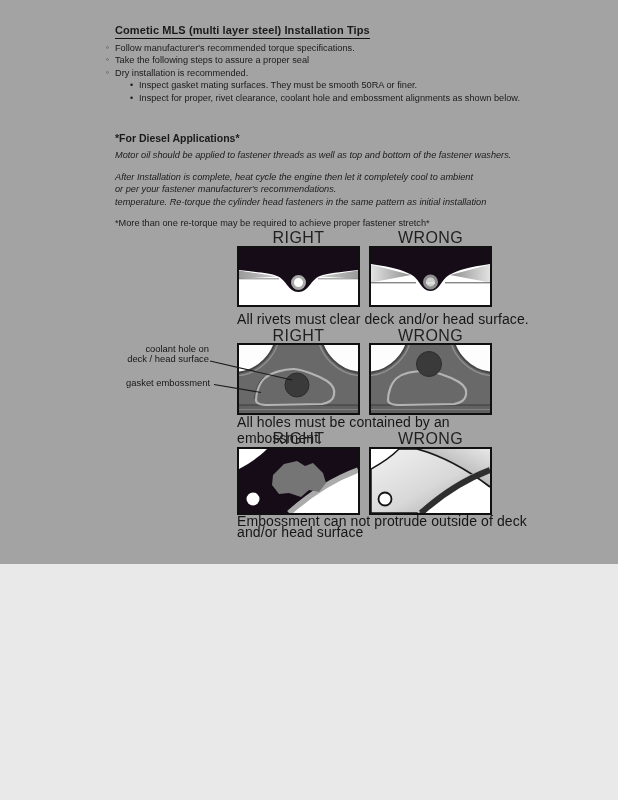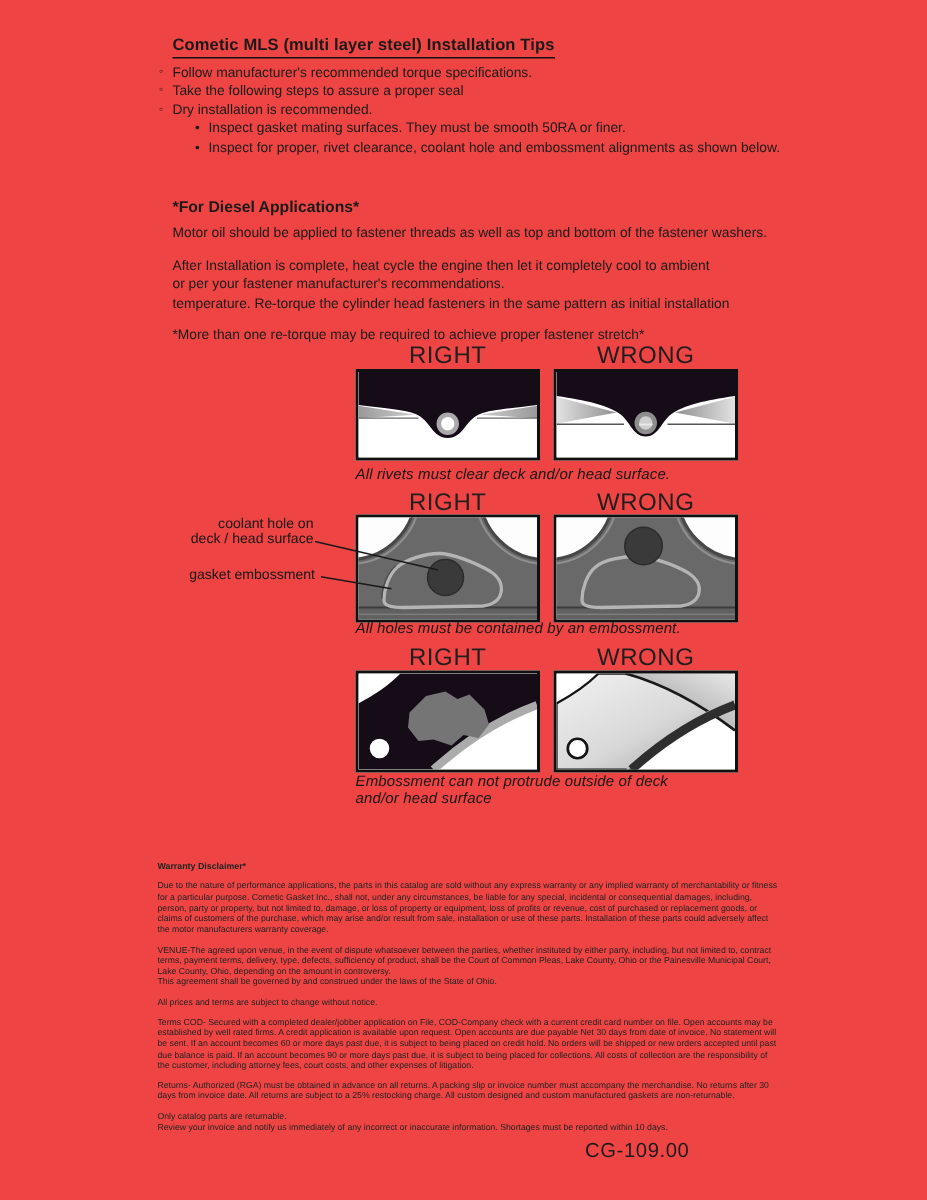--- a/index.html
+++ b/index.html
@@ -1,39 +1,39 @@
 <!DOCTYPE html>
 <html><head>
 <meta charset="utf-8">
 <style>
   html,body{margin:0;padding:0;background:#e9e9e9;}
   .page{
-    position:relative;width:618px;height:800px;background:#ef4444;
+    position:relative;width:618px;height:564px;background:#a3a3a3;
     font-family:"Liberation Sans",sans-serif;color:#1a1a1a;overflow:hidden;
   }
   .abs{position:absolute;}
   
   .title{
     left:115px;top:24px;font-size:11px;font-weight:bold;
     border-bottom:1.6px solid #111;padding-bottom:2px;letter-spacing:.1px;
   }
   
   .bullets{left:106px;top:42px;font-size:9.2px;line-height:12.4px;}
   .b-row{white-space:nowrap;}
   .b-row .glyph{display:inline-block;width:9px;font-size:8px;vertical-align:top;line-height:12.4px;}
   .b-row.sub{padding-left:24px;}
   .b-row.sub .glyph{font-size:9px;}
   
   .diesel{left:115px;top:132px;font-size:9.2px;line-height:12.4px;}
   .diesel h2{font-size:10.5px;margin:0 0 5px 0;}
   .diesel .para{margin:0 0 9px 0;}
-  .diesel .line{white-space:nowrap;}
+  .diesel .line{white-space:nowrap;font-style:italic;}
   
   .dlabel{width:123px;text-align:center;font-size:16px;letter-spacing:.4px;color:#1f1f1f;}
-  .caption{font-size:10px;color:#161616;letter-spacing:.1px;font-style:italic;}
+  .caption{font-size:14px;color:#161616;letter-spacing:.1px;}
   .diag{border:2px solid #101010;background:#fff;display:block;}
   
   .sidelabel{font-size:9.4px;line-height:10px;text-align:right;color:#161616;white-space:pre-line;}
   
   .warranty{left:105px;top:575px;width:414px;font-size:5.8px;line-height:7.25px;color:#222;}
   .warranty h3{font-size:5.9px;margin:0 0 6px 0;}
   .warranty p{margin:0 0 6px 0;white-space:pre-line;}
   
   .footer{left:390px;top:759px;font-size:13.5px;letter-spacing:.4px;color:#1c1c1c;}
 </style>

